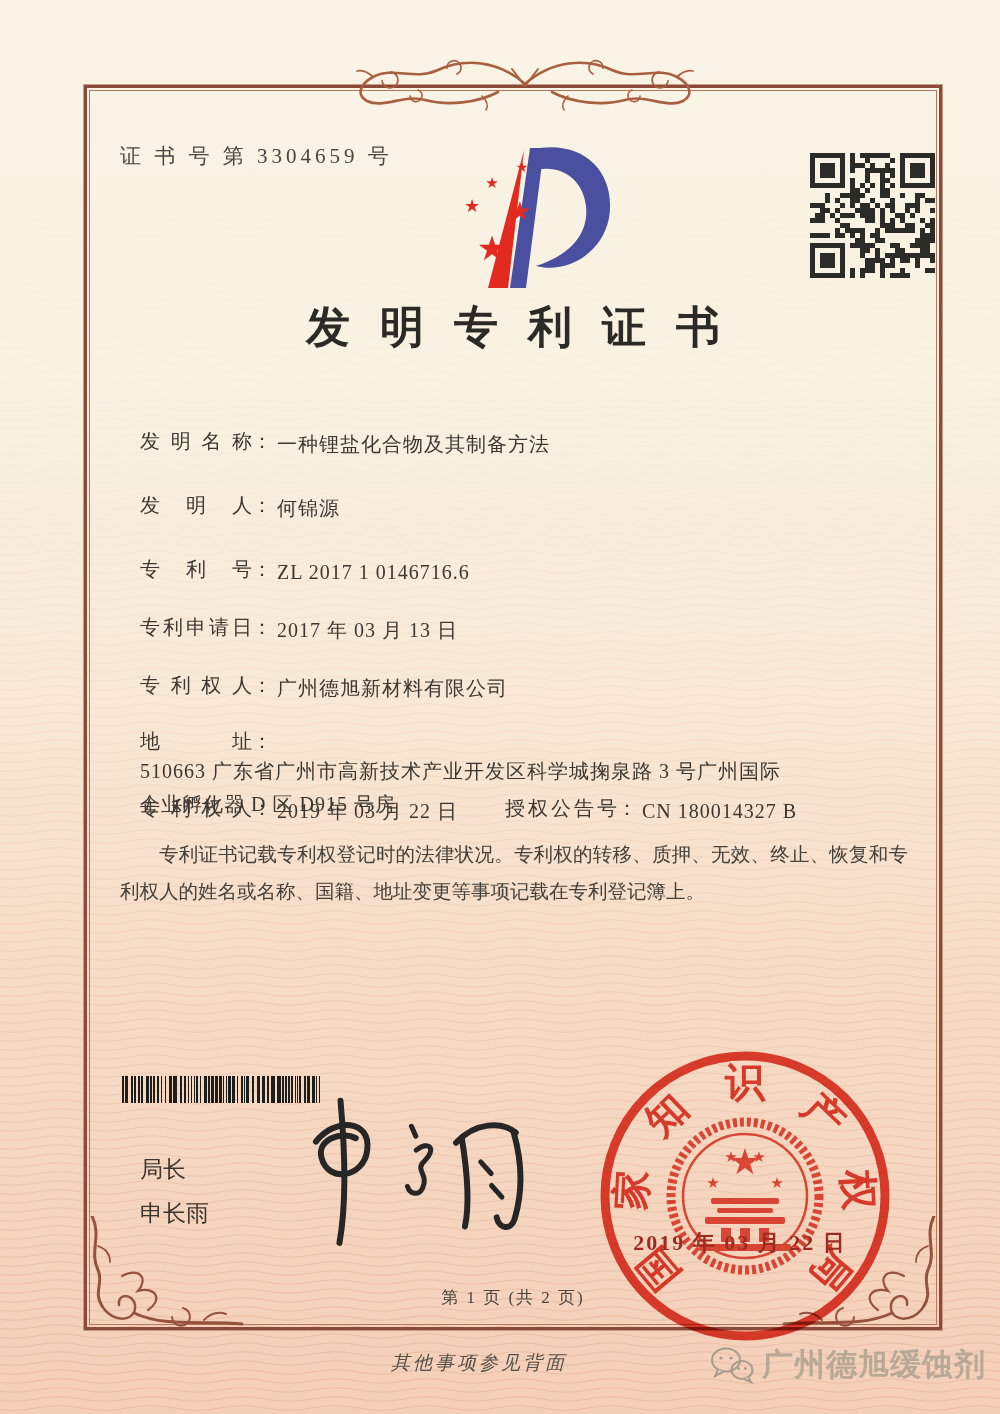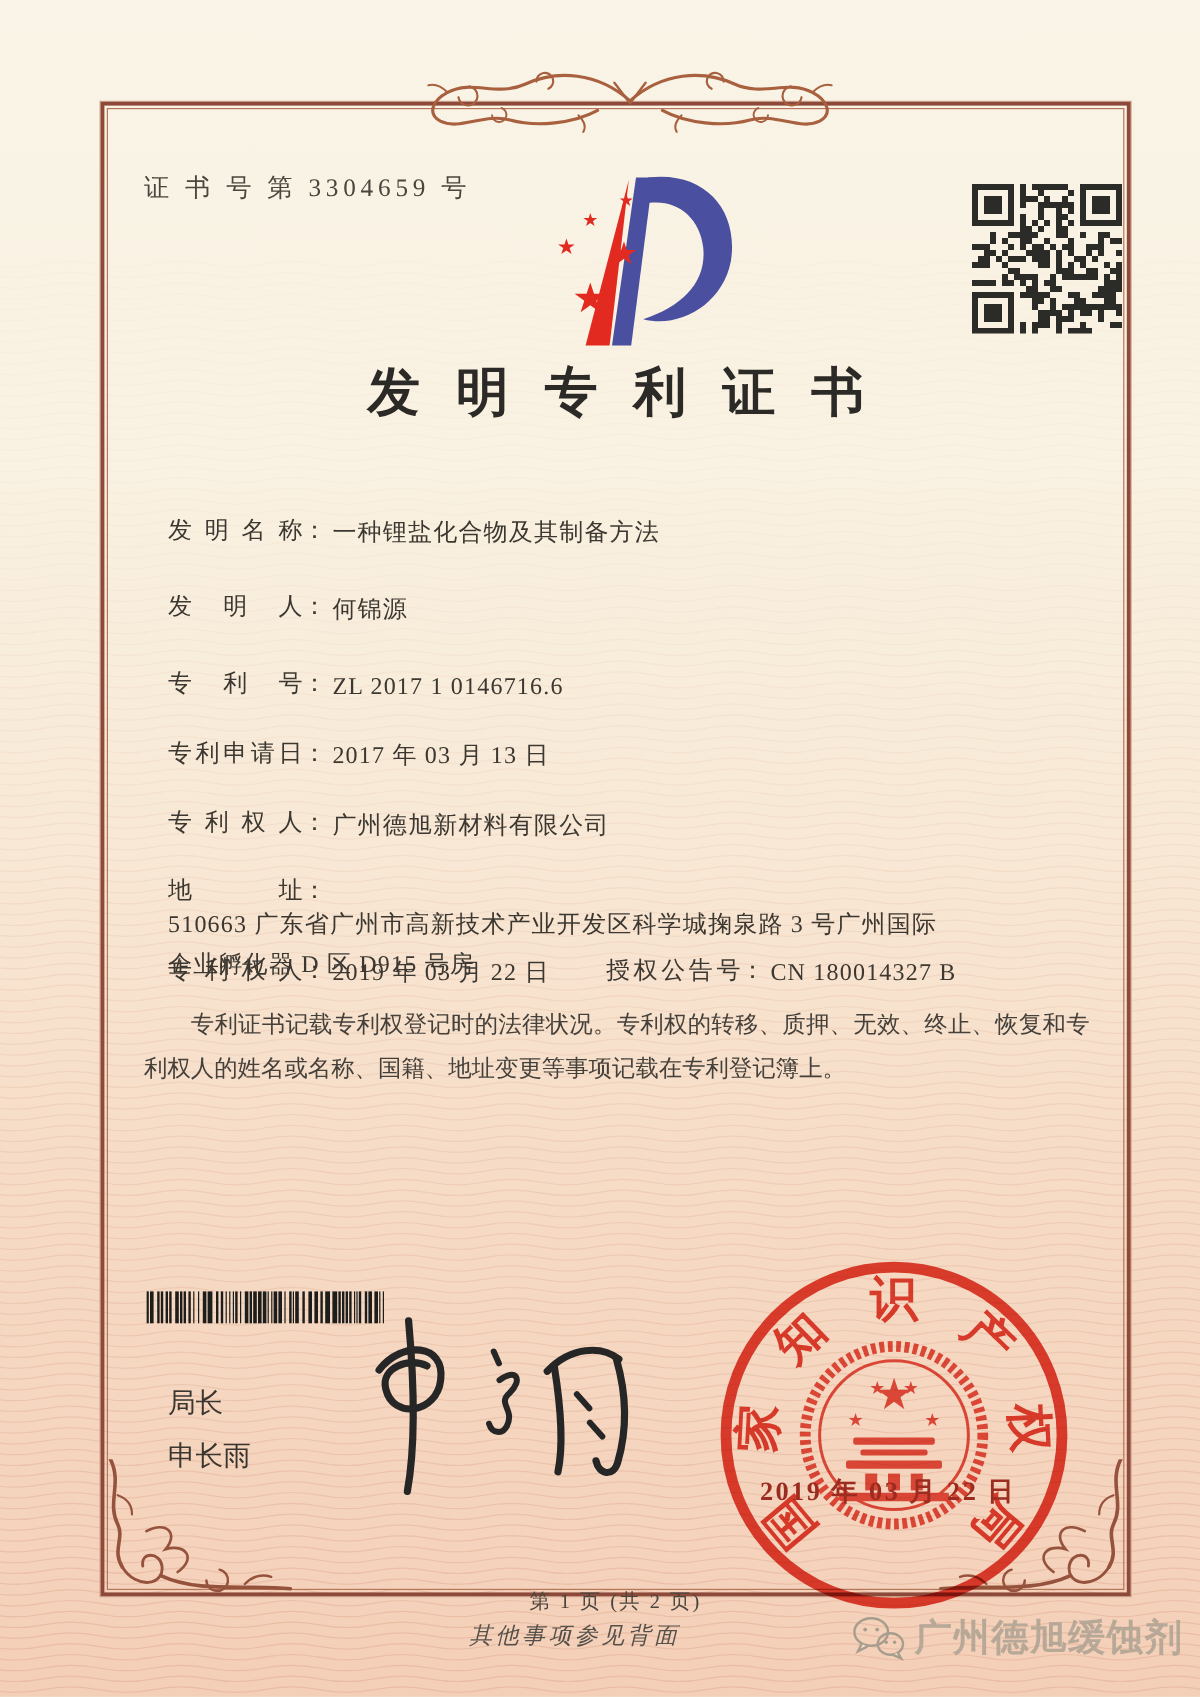--- a/index.html
+++ b/index.html
@@ -26,21 +26,21 @@
   .g2{position:absolute;left:365px;top:0;}
   .paras{left:120px;top:836px;width:788px;font-size:19.5px;line-height:37px;color:#45403a;text-align:justify;}
   .paras p{margin:0;text-indent:2em;}
   #barcode{left:122px;top:1076px;width:420px;height:27px;display:flex;align-items:stretch;overflow:hidden;}
   #barcode i{display:block;height:100%;background:#1d1d1b;flex:none;}
   .director{left:140px;top:1148px;font-size:23px;color:#3a362f;line-height:44px;}
   .sig{left:285px;top:1092px;}
   .seal{left:595px;top:1046px;opacity:.92;mix-blend-mode:multiply;}
   .seal-date{left:580px;top:1228px;width:320px;text-align:center;font-size:22px;letter-spacing:2px;
              color:#9c2b20;font-weight:600;}
-  .page-ind{left:84px;top:1286px;width:858px;text-align:center;font-size:17px;color:#4a453d;letter-spacing:2px;margin-top:37px;}
+  .page-ind{left:84px;top:1286px;width:858px;text-align:center;font-size:17px;color:#4a453d;letter-spacing:2px;}
   .footer-note{left:84px;top:1350px;width:790px;text-align:center;font-size:19px;font-style:italic;
                color:#55504a;letter-spacing:3px;}
   .watermark{right:14px;top:1344px;display:flex;align-items:center;gap:8px;}
   .wm-text{font-size:31px;font-weight:700;color:rgba(171,161,146,.85);letter-spacing:1px;
            font-family:"Liberation Sans","DejaVu Sans",sans-serif;}
   .flourish{color:#95523c;}
   svg{display:block;}
 </style>
 </head>
 <body>

